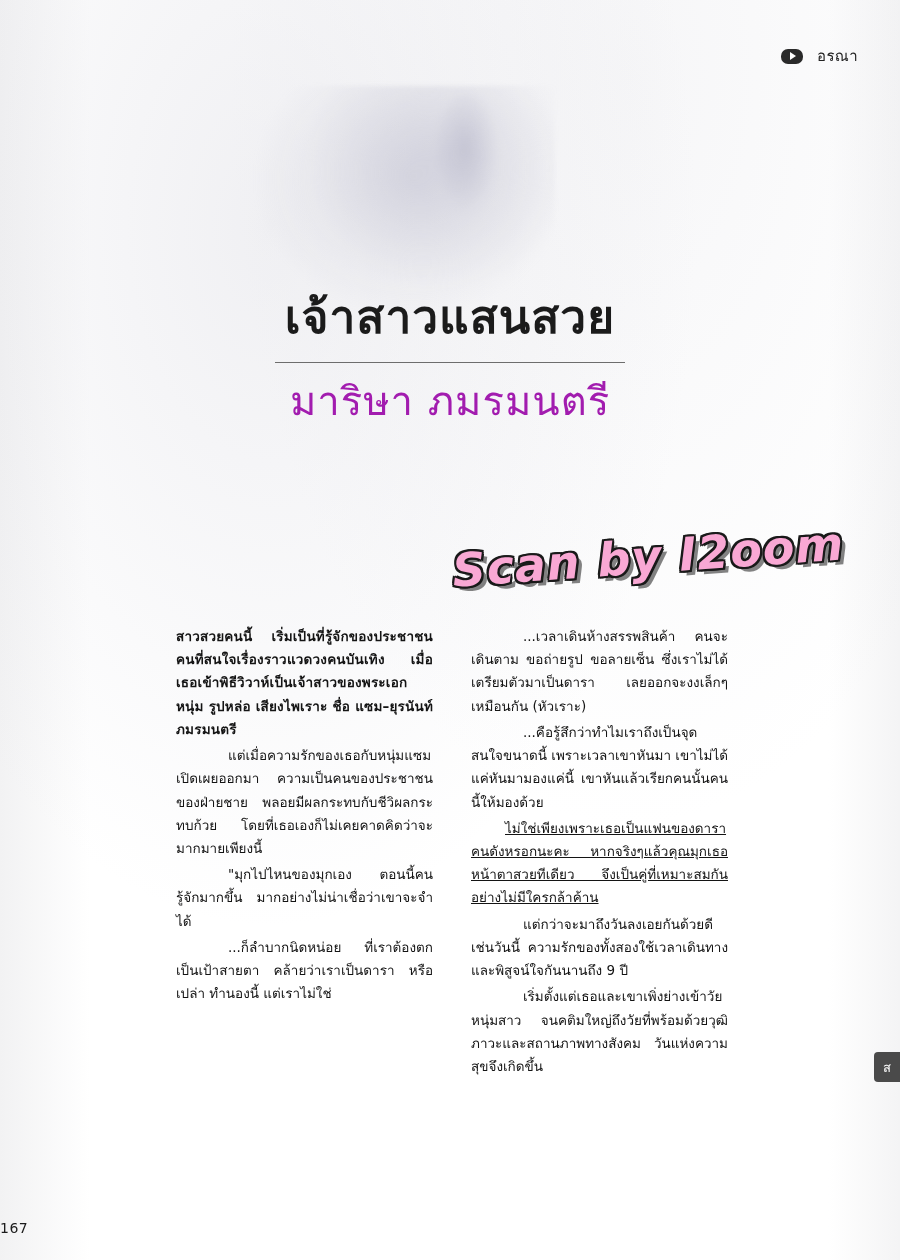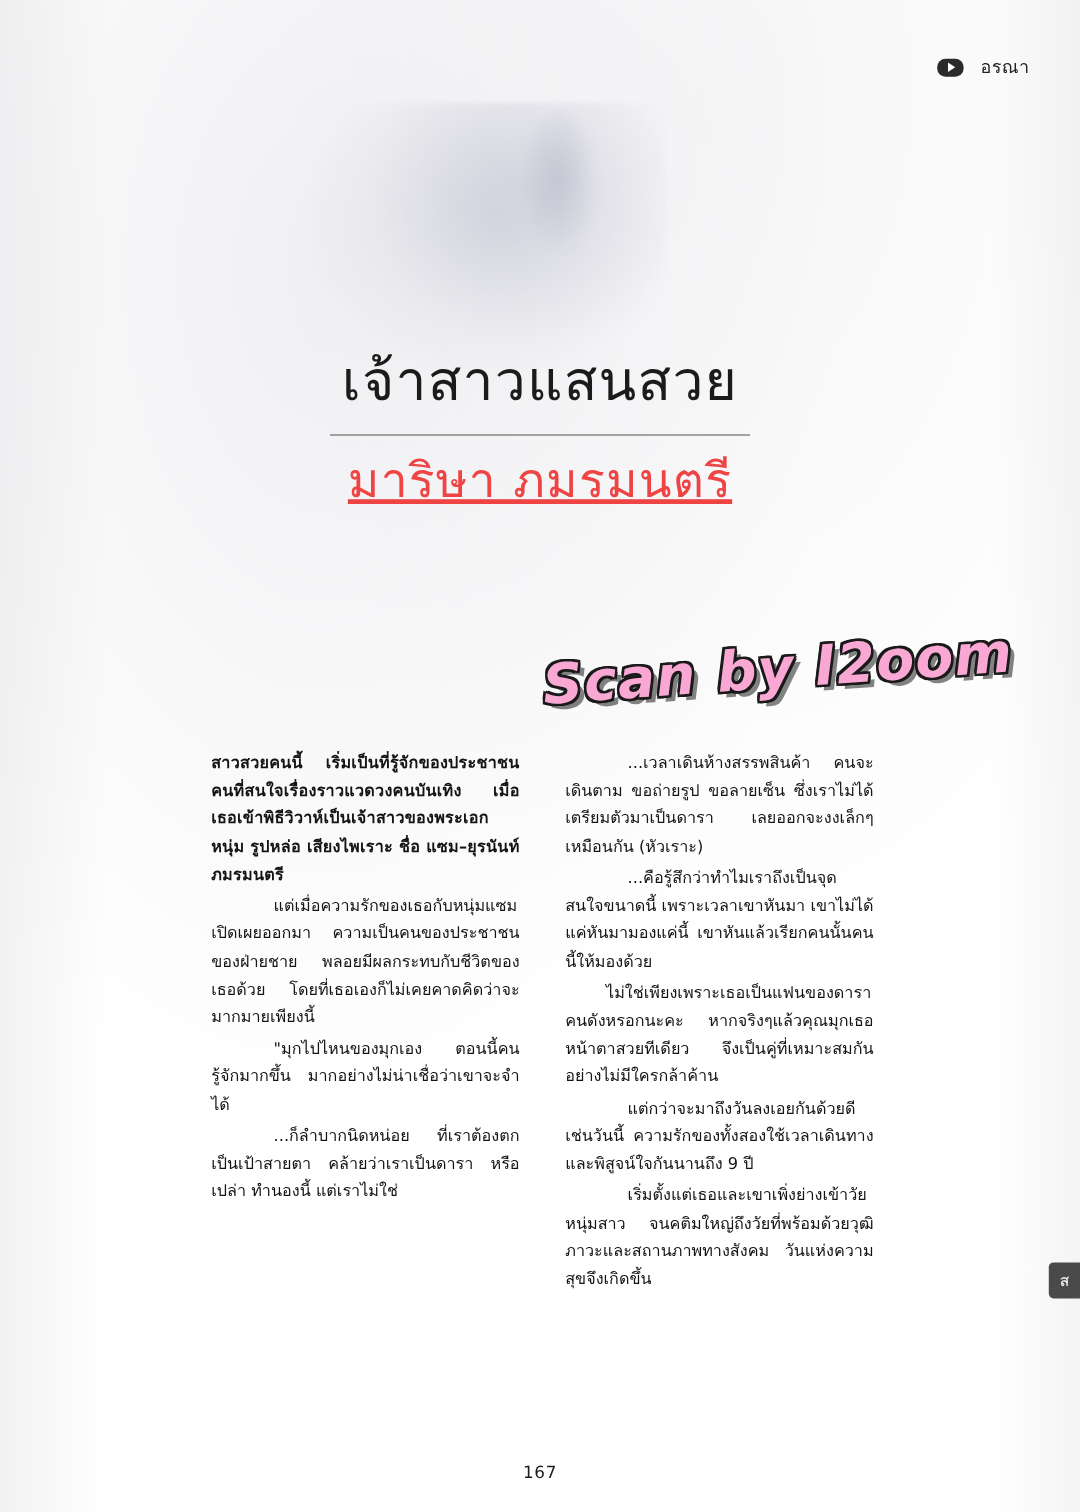--- a/index.html
+++ b/index.html
@@ -90,37 +90,36 @@
     left: 0;
     right: 0;
     top: 290px;
     text-align: center;
   }
   .article-title {
     font-size: 46px;
     line-height: 1.18;
     color: #1b1b1b;
     letter-spacing: 1px;
-    font-weight: normal;
+    font-weight: bold;
     margin: 0;
   }
   .title-rule {
     width: 350px;
     height: 1px;
     background: #6d6d6d;
     margin: 18px auto 14px auto;
   }
   .author-name {
     font-size: 40px;
     line-height: 1.2;
-    color: #ef4444;
+    color: #a21caf;
     letter-spacing: 1px;
     font-weight: normal;
     margin: 0;
-    text-decoration: underline;
   }
 
   
   .watermark {
     position: absolute;
     left: 452px;
     top: 530px;
     transform: rotate(-4deg);
     font-family: "DejaVu Sans", "Liberation Sans", sans-serif;
     font-size: 46px;
@@ -155,20 +154,21 @@
     color: #141414;
     text-align: justify;
     text-justify: inter-word;
   }
   .para.lead {
     font-weight: bold;
     letter-spacing: 0.2px;
   }
   .para.indent {
     text-indent: 34px;
+    text-decoration: underline;
   }
   .para.indent-lg {
     text-indent: 52px;
   }
 
   
   .side-tab {
     position: absolute;
     right: 0;
     top: 1052px;
@@ -184,21 +184,20 @@
     color: #ffffff;
     font-size: 13px;
   }
 
   
   .folio {
     position: absolute;
     left: 0;
     right: 0;
     bottom: 24px;
-    text-align: center;
     font-size: 14px;
     color: #1c1c1c;
     letter-spacing: 0.5px;
   }
 </style>
 </head>
 <body>
 
 <div class="page"></div>
 <div class="ghost-photo"></div>
@@ -214,21 +213,21 @@
   <h1 class="article-title">เจ้าสาวแสนสวย</h1>
   <div class="title-rule"></div>
   <h2 class="author-name">มาริษา ภมรมนตรี</h2>
 </div>
 
 <div class="watermark">Scan by I2oom</div>
 
 <div class="columns">
   <div class="column">
     <p class="para lead">สาวสวยคนนี้ เริ่มเป็นที่รู้จักของประชาชนคนที่สนใจเรื่องราวแวดวงคนบันเทิง เมื่อเธอเข้าพิธีวิวาห์เป็นเจ้าสาวของพระเอกหนุ่ม รูปหล่อ เสียงไพเราะ ชื่อ แซม–ยุรนันท์ ภมรมนตรี</p>
-    <p class="para indent-lg">แต่เมื่อความรักของเธอกับหนุ่มแซมเปิดเผยออกมา ความเป็นคนของประชาชนของฝ่ายชาย พลอยมีผลกระทบกับชีวิตของเธอด้วย โดยที่เธอเองก็ไม่เคยคาดคิดว่าจะมากมายเพียงนี้</p>
+    <p class="para indent-lg">แต่เมื่อความรักของเธอกับหนุ่มแซมเปิดเผยออกมา ความเป็นคนของประชาชนของฝ่ายชาย พลอยมีผลกระทบกับชีวิผลกระทบก้วย โดยที่เธอเองก็ไม่เคยคาดคิดว่าจะมากมายเพียงนี้</p>
     <p class="para indent-lg">"มุกไปไหนของมุกเอง ตอนนี้คนรู้จักมากขึ้น มากอย่างไม่น่าเชื่อว่าเขาจะจำได้</p>
     <p class="para indent-lg">...ก็ลำบากนิดหน่อย ที่เราต้องตกเป็นเป้าสายตา คล้ายว่าเราเป็นดารา หรือเปล่า ทำนองนี้ แต่เราไม่ใช่</p>
   </div>
   <div class="column">
     <p class="para indent-lg">...เวลาเดินห้างสรรพสินค้า คนจะเดินตาม ขอถ่ายรูป ขอลายเซ็น ซึ่งเราไม่ได้เตรียมตัวมาเป็นดารา เลยออกจะงงเล็กๆเหมือนกัน (หัวเราะ)</p>
     <p class="para indent-lg">...คือรู้สึกว่าทำไมเราถึงเป็นจุดสนใจขนาดนี้ เพราะเวลาเขาหันมา เขาไม่ได้แค่หันมามองแค่นี้ เขาหันแล้วเรียกคนนั้นคนนี้ให้มองด้วย</p>
     <p class="para indent">ไม่ใช่เพียงเพราะเธอเป็นแฟนของดาราคนดังหรอกนะคะ หากจริงๆแล้วคุณมุกเธอหน้าตาสวยทีเดียว จึงเป็นคู่ที่เหมาะสมกันอย่างไม่มีใครกล้าค้าน</p>
     <p class="para indent-lg">แต่กว่าจะมาถึงวันลงเอยกันด้วยดีเช่นวันนี้ ความรักของทั้งสองใช้เวลาเดินทางและพิสูจน์ใจกันนานถึง 9 ปี</p>
     <p class="para indent-lg">เริ่มตั้งแต่เธอและเขาเพิ่งย่างเข้าวัยหนุ่มสาว จนคติมใหญ่ถึงวัยที่พร้อมด้วยวุฒิภาวะและสถานภาพทางสังคม วันแห่งความสุขจึงเกิดขึ้น</p>
   </div>

